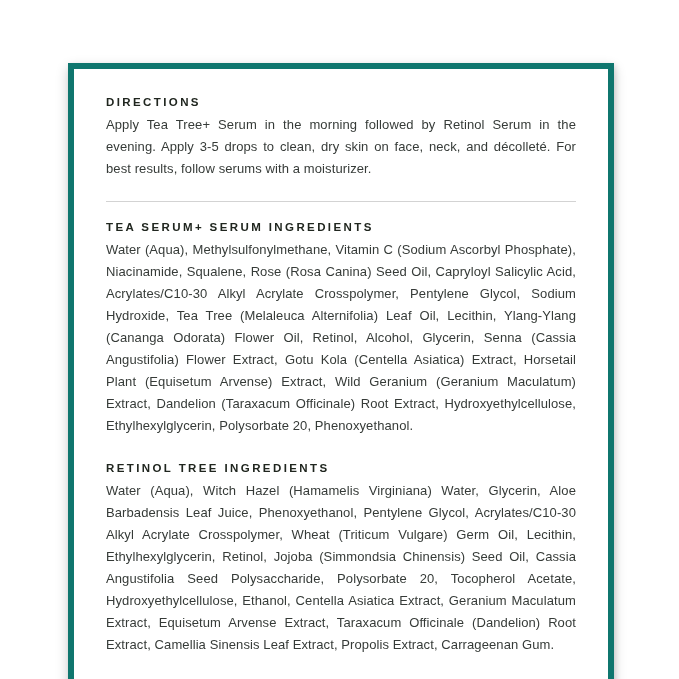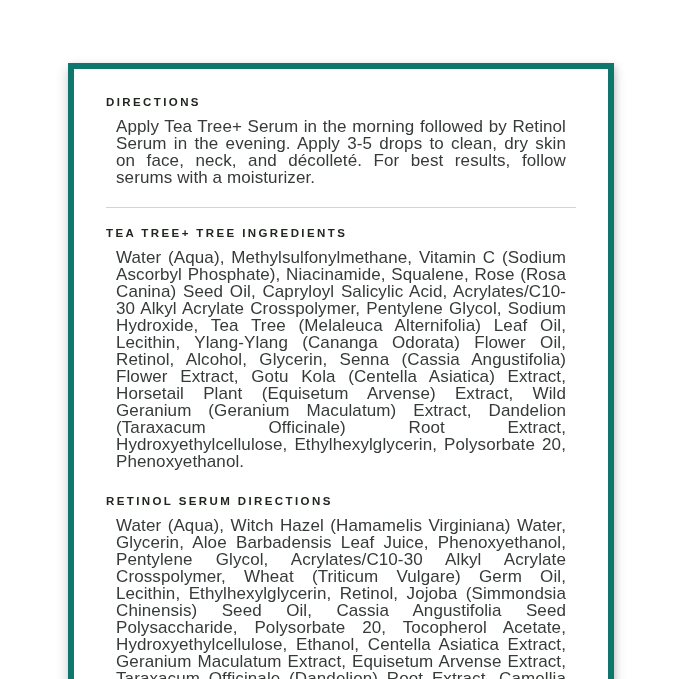--- a/index.html
+++ b/index.html
@@ -25,23 +25,23 @@
   }
   .section-heading {
     margin: 0 0 6px 0;
     font-size: 11.5px;
     font-weight: 700;
     letter-spacing: 2.4px;
     color: var(--heading_text, #20261f);
     white-space: nowrap;
   }
   .body-text {
-    margin: 10px;
-    font-size: 17px;
-    line-height: 17px;
+    margin: 0;
+    font-size: 13px;
+    line-height: 22px;
     letter-spacing: 0.1px;
     text-align: justify;
     color: var(--body_text, #363b38);
   }
   .para + .para { margin-top: 13px; }
   .divider {
     border: none;
     border-top: 1px solid var(--divider, #d3d3d3);
     margin: 21px 0 19px 0;
   }
@@ -53,22 +53,22 @@
 <div class="card">
 
   <div class="section-directions">
     <h3 class="section-heading">DIRECTIONS</h3>
     <p class="body-text para">Apply Tea Tree+ Serum in the morning followed by Retinol Serum in the evening. Apply 3-5 drops to clean, dry skin on face, neck, and décolleté. For best results, follow serums with a moisturizer.</p>
   </div>
 
   <hr class="divider">
 
   <div class="section-tea-tree">
-    <h3 class="section-heading">TEA TREE+ TREE INGREDIENTS</h3>
+    <h3 class="section-heading">TEA SERUM+ SERUM INGREDIENTS</h3>
     <p class="body-text">Water (Aqua), Methylsulfonylmethane, Vitamin C (Sodium Ascorbyl Phosphate), Niacinamide, Squalene, Rose (Rosa Canina) Seed Oil, Capryloyl Salicylic Acid, Acrylates/C10-30 Alkyl Acrylate Crosspolymer, Pentylene Glycol, Sodium Hydroxide, Tea Tree (Melaleuca Alternifolia) Leaf Oil, Lecithin, Ylang-Ylang (Cananga Odorata) Flower Oil, Retinol, Alcohol, Glycerin, Senna (Cassia Angustifolia) Flower Extract, Gotu Kola (Centella Asiatica) Extract, Horsetail Plant (Equisetum Arvense) Extract, Wild Geranium (Geranium Maculatum) Extract, Dandelion (Taraxacum Officinale) Root Extract, Hydroxyethylcellulose, Ethylhexylglycerin, Polysorbate 20, Phenoxyethanol.</p>
   </div>
 
   <div class="section-retinol">
-    <h3 class="section-heading">RETINOL SERUM DIRECTIONS</h3>
+    <h3 class="section-heading">RETINOL TREE INGREDIENTS</h3>
     <p class="body-text">Water (Aqua), Witch Hazel (Hamamelis Virginiana) Water, Glycerin, Aloe Barbadensis Leaf Juice, Phenoxyethanol, Pentylene Glycol, Acrylates/C10-30 Alkyl Acrylate Crosspolymer, Wheat (Triticum Vulgare) Germ Oil, Lecithin, Ethylhexylglycerin, Retinol, Jojoba (Simmondsia Chinensis) Seed Oil, Cassia Angustifolia Seed Polysaccharide, Polysorbate 20, Tocopherol Acetate, Hydroxyethylcellulose, Ethanol, Centella Asiatica Extract, Geranium Maculatum Extract, Equisetum Arvense Extract, Taraxacum Officinale (Dandelion) Root Extract, Camellia Sinensis Leaf Extract, Propolis Extract, Carrageenan Gum.</p>
   </div>
 
 </div>
 
 </body></html>

